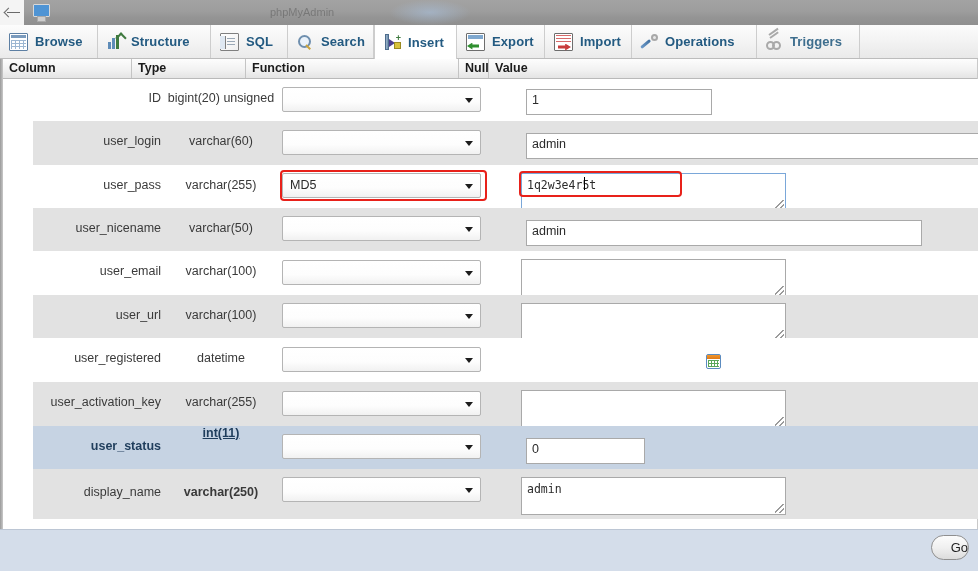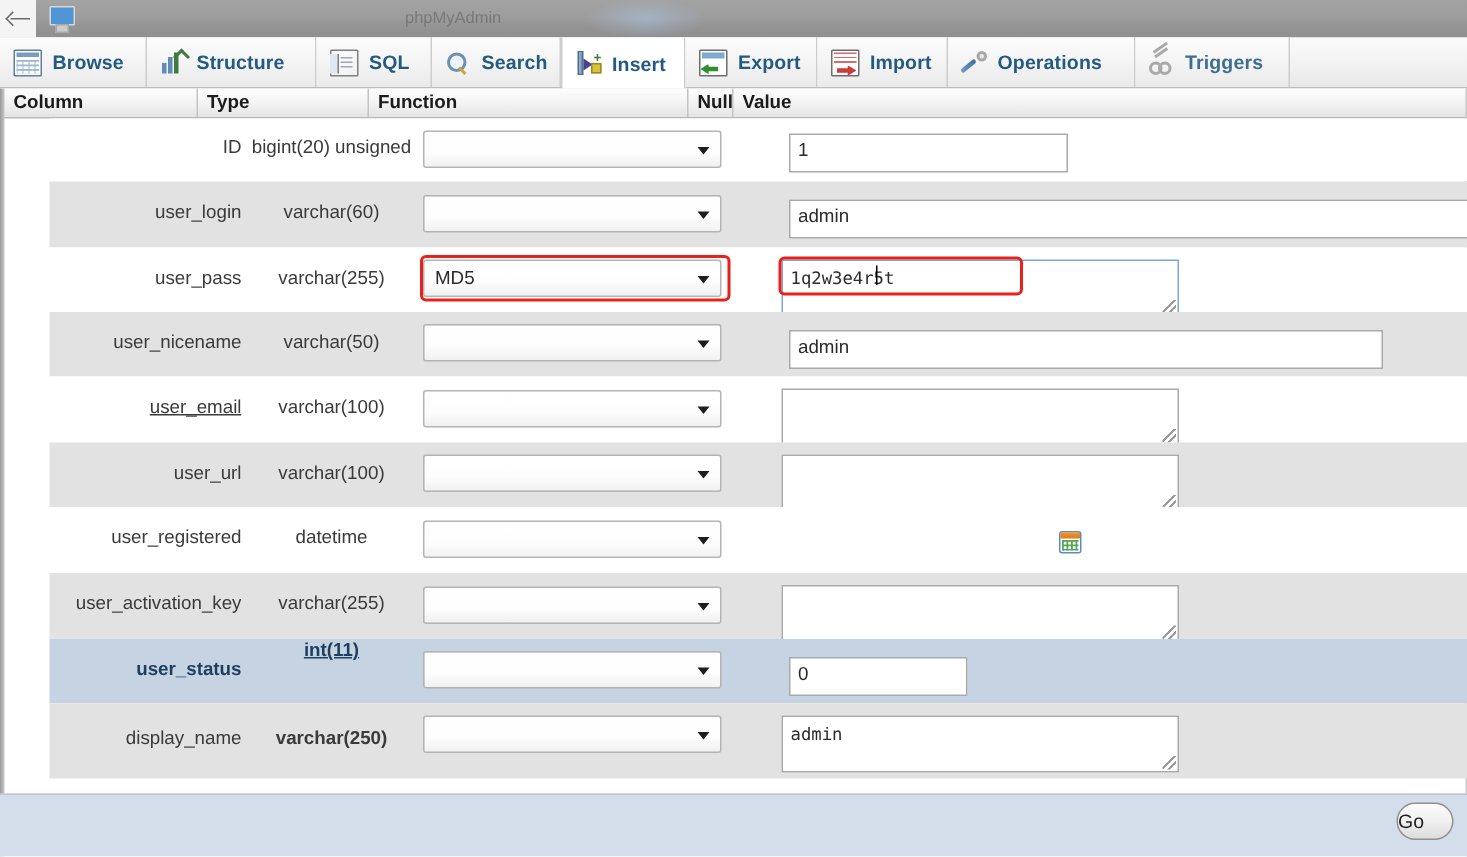--- a/index.html
+++ b/index.html
@@ -311,21 +311,21 @@
     background: #d4ddea;
     border-top: 1px solid #bcc6d4;
     box-sizing: border-box;
   }
   .go-btn {
     position: absolute; right: 9px; top: 5px;
     width: 38px; height: 25px;
     border: 1px solid #8f8f8f; border-radius: 13px;
     background: linear-gradient(to bottom, #fcfcfc 0%, #f0f0f0 50%, #dcdcdc 100%);
     font-size: 13px; color: #1e1e1e;
-    text-align: left; line-height: 23px;
+    text-align: right; line-height: 23px;
     box-sizing: border-box;
     cursor: pointer;
   }
 
   
   .page-edge {
     position: absolute; left: 0; top: 59px; width: 3px; height: 512px;
     background: linear-gradient(to right, #9a9a9a, #c9c9c9);
   }
   .right-edge {
@@ -443,21 +443,21 @@
         <div class="redbox" style="left:486px;top:6px;width:163px;height:26px;"></div>
         <div class="caret-bar" style="left:551px;top:12px;height:13px;"></div>
       </div>
       <div class="row even" style="top: 129px; height: 43px;">
         <div class="c-col" style="top:13px;">user_nicename</div>
         <div class="c-type" style="top:13px;">varchar(50)</div>
         <div class="fn-select" style="top:8px;height:25px;"><span></span><span class="caret"></span></div>
         <div class="val-input" style="left:493px;top:12px;width:396px;height:26px;"><span>admin</span></div>
       </div>
       <div class="row odd" style="top: 172px; height: 44px;">
-        <div class="c-col" style="top:13px;text-decoration:underline;">user_email</div>
+        <div class="c-col" style="top:13px;">user_email</div>
         <div class="c-type" style="top:13px;">varchar(100)</div>
         <div class="fn-select" style="top:9px;height:25px;"><span></span><span class="caret"></span></div>
         <div class="val-textarea mono" style="left:488px;top:8px;width:265px;height:38px;"><span></span><span class="resize-grip"></span></div>
       </div>
       <div class="row even" style="top: 216px; height: 43px;">
         <div class="c-col" style="top:13px;">user_url</div>
         <div class="c-type" style="top:13px;">varchar(100)</div>
         <div class="fn-select" style="top:8px;height:25px;"><span></span><span class="caret"></span></div>
         <div class="val-textarea mono" style="left:488px;top:8px;width:265px;height:38px;"><span></span><span class="resize-grip"></span></div>
       </div>

